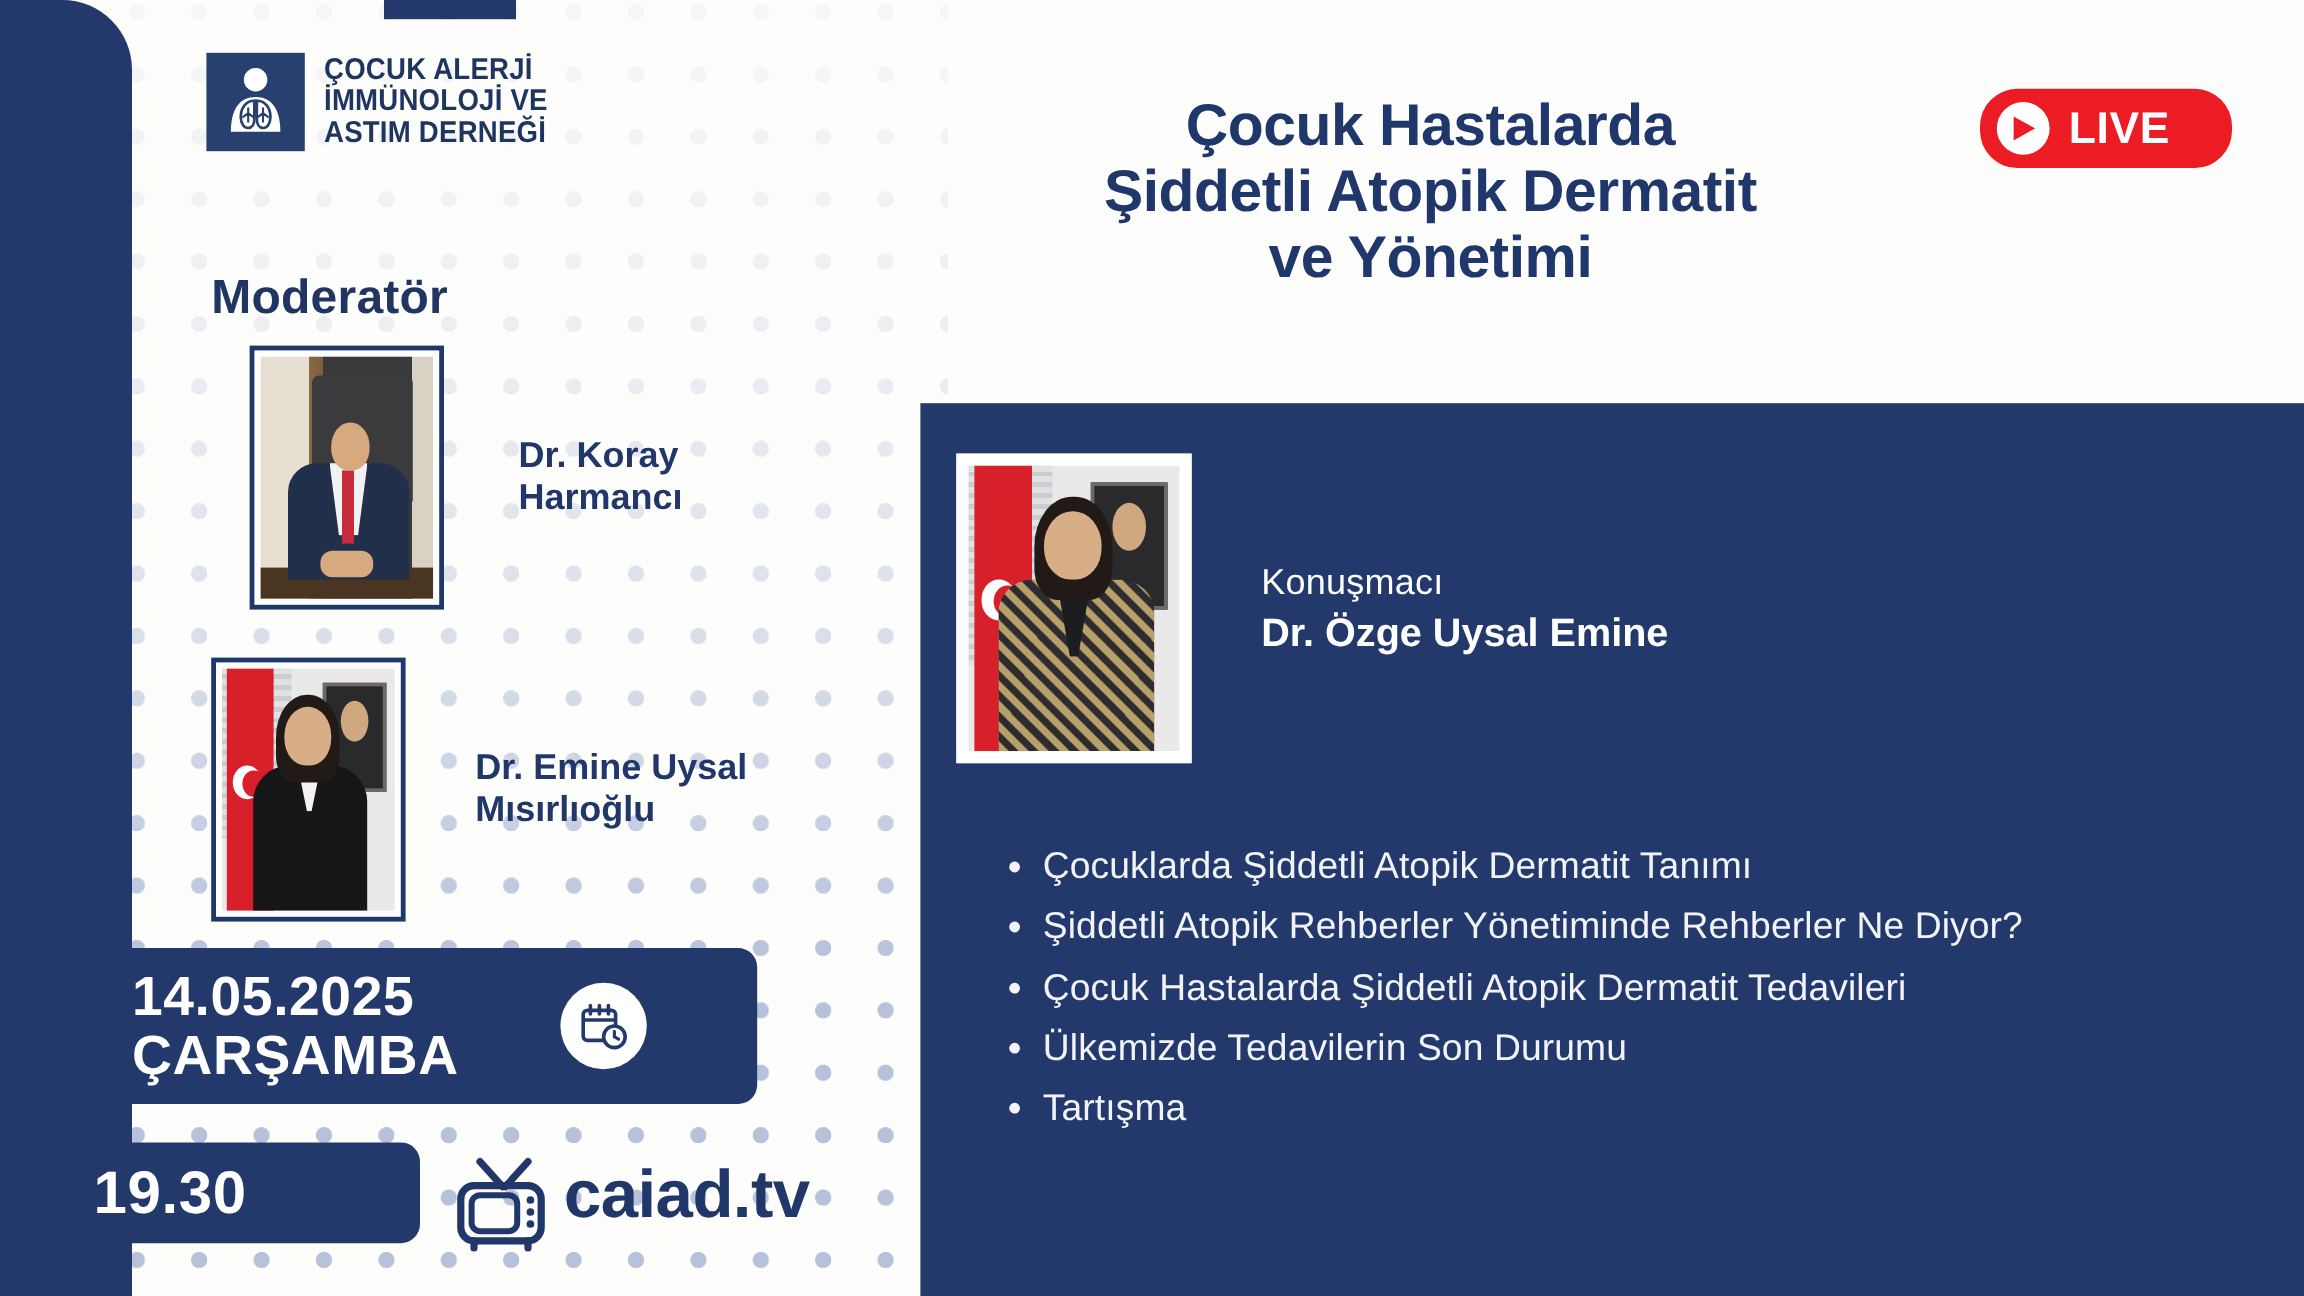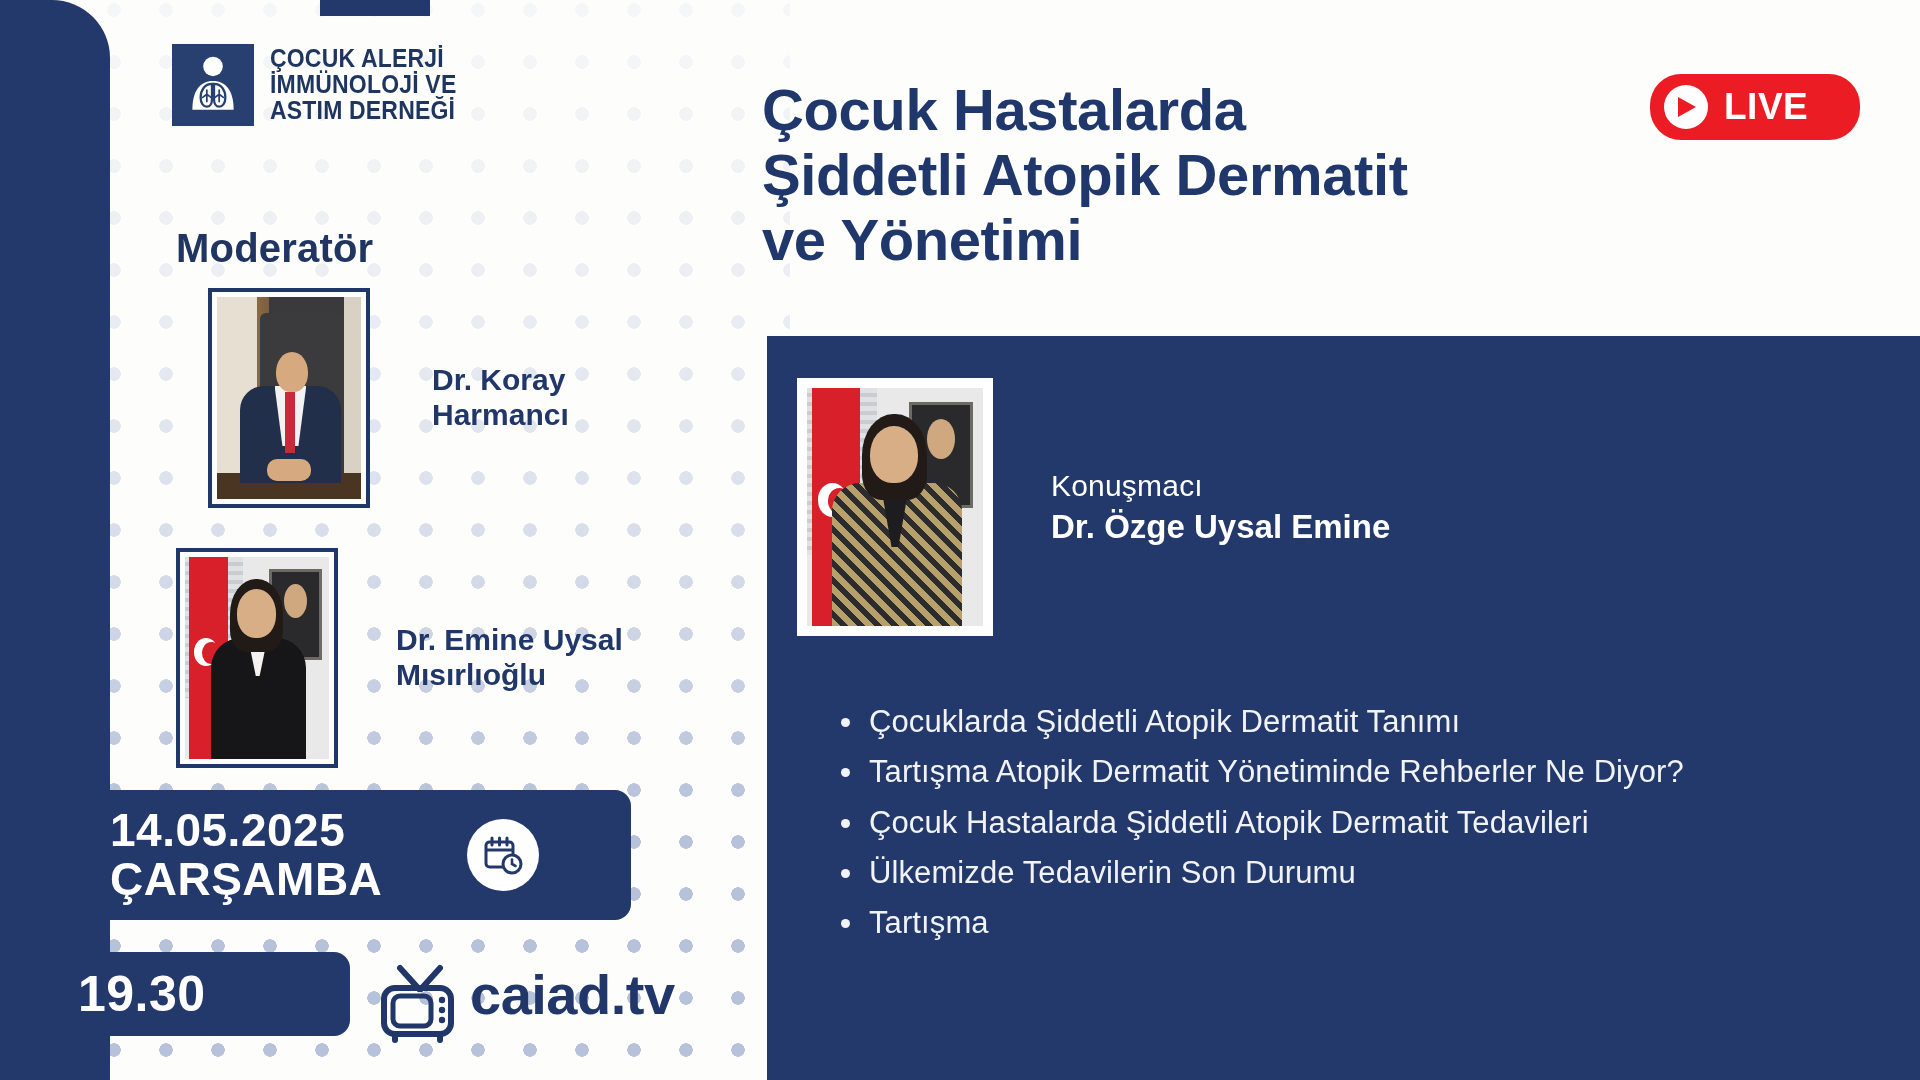--- a/index.html
+++ b/index.html
@@ -141,21 +141,21 @@
   
   .tv-row{
     position:absolute;left:378px;top:962px;
     display:flex;align-items:flex-start;gap:6px;
   }
   .site-text{color:#21376a;font-size:56px;font-weight:800;letter-spacing:-.5px;}
 
   
   .title{
     position:absolute;left:762px;top:78px;width:860px;
-    color:#20376c;font-size:58px;font-weight:800;line-height:1.12;letter-spacing:-.4px;
+    color:#20376c;font-size:49px;font-weight:800;line-height:1.12;letter-spacing:-.4px;text-align:center;
   }
   .title div{white-space:nowrap;}
 
   
   .live-badge{
     position:absolute;left:1650px;top:74px;width:210px;height:66px;
     background:#ec1c24;border-radius:31px;
     display:flex;align-items:center;gap:16px;padding-left:14px;box-sizing:border-box;
   }
   .live-play{
@@ -333,20 +333,20 @@
         </div>
       </div>
       <div class="speaker-meta">
         <div class="speaker-role">Konuşmacı</div>
         <div class="speaker-name">Dr. Özge Uysal Emine</div>
       </div>
     </div>
 
     <ul class="topics">
       <li>Çocuklarda Şiddetli Atopik Dermatit Tanımı</li>
-      <li>Tartışma Atopik Dermatit Yönetiminde Rehberler Ne Diyor?</li>
+      <li>Şiddetli Atopik Rehberler Yönetiminde Rehberler Ne Diyor?</li>
       <li>Çocuk Hastalarda Şiddetli Atopik Dermatit Tedavileri</li>
       <li>Ülkemizde Tedavilerin Son Durumu</li>
       <li>Tartışma</li>
     </ul>
 
   </div>
 </div>
 
 </body></html>

